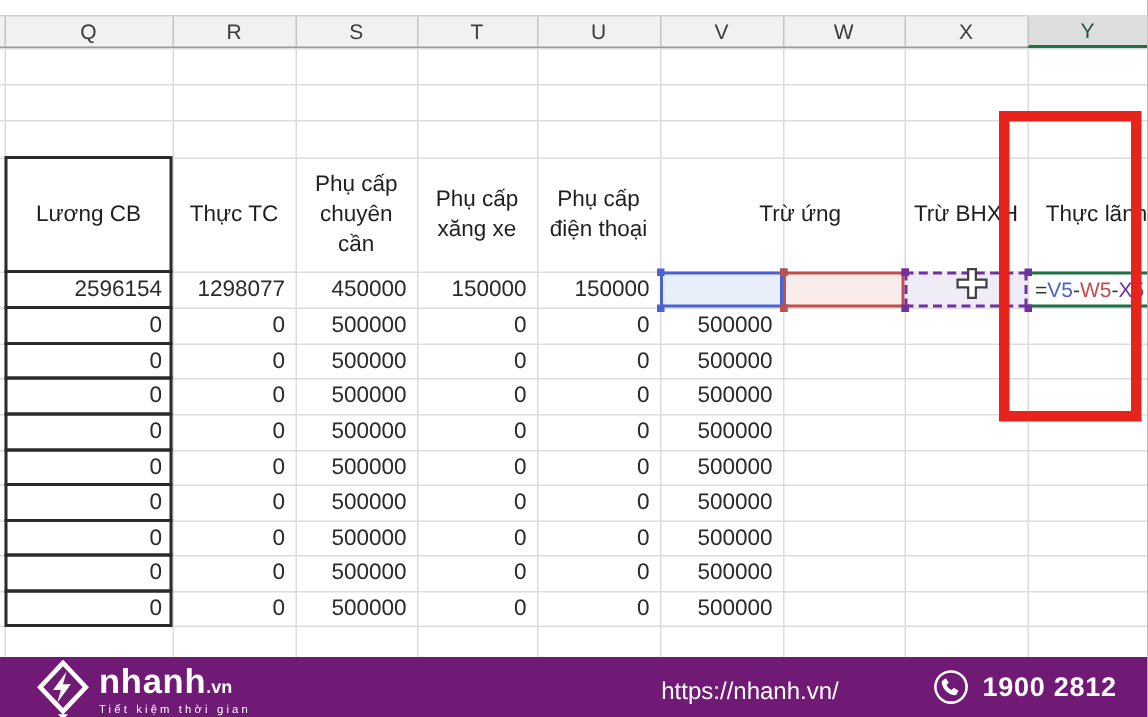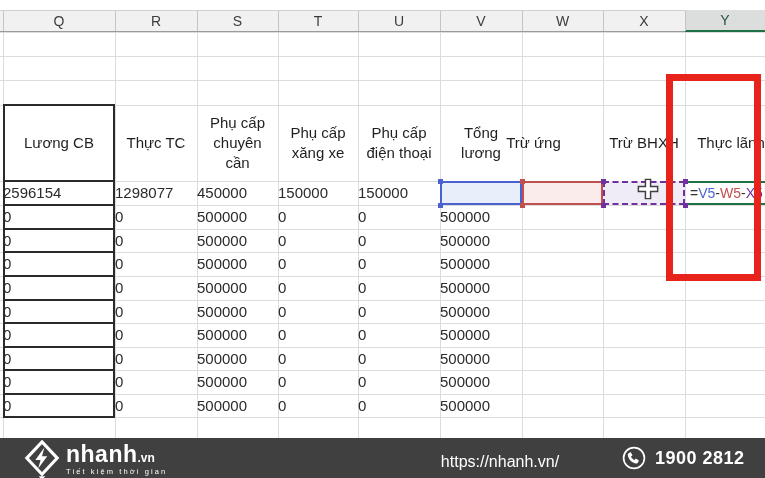--- a/index.html
+++ b/index.html
@@ -16,21 +16,21 @@
     font-size:14px;color:#3c3c3c;z-index:2;box-sizing:border-box;}
   .colhead.sel{background:#dcdddd;border-bottom:2px solid #1e7145;color:#29513c;}
   .colsep{top:11px;height:20px;width:1px;background:#c4c4c4;z-index:2;}
   
   .vline{background:#dcdcdc;width:1px;z-index:0;}
   .hline{background:#dcdcdc;height:1px;z-index:0;}
   
   .thcell{top:105px;height:76px;display:flex;align-items:center;justify-content:center;
     text-align:center;font-size:15px;line-height:1.35;color:#1f1f1f;z-index:2;padding:0 3px;box-sizing:border-box;}
   
-  .dcell{font-size:15px;color:#2b2b2b;z-index:2;box-sizing:border-box;}
+  .dcell{font-size:15px;color:#2b2b2b;text-align:right;z-index:2;box-sizing:border-box;}
   
   .qbox{left:3px;width:112px;border:2px solid #2a2a2a;box-sizing:border-box;background:transparent;z-index:3;}
   
   .fill{z-index:1;}
   .selbox{box-sizing:border-box;background:transparent;z-index:4;}
   .handle{width:5px;height:5px;z-index:5;}
   
   .formula{z-index:4;font-size:14px;line-height:22px;padding-left:3px;white-space:nowrap;
     box-sizing:border-box;color:#333;}
   
@@ -100,21 +100,20 @@
       <div class="abs hline" style="left: 0px; top: 394px; width: 765px;"></div>
       <div class="abs hline" style="left: 0px; top: 417px; width: 765px;"></div>
       <div class="abs fill" style="left: 440px; top: 181px; width: 82px; height: 24px; background: rgb(233, 239, 250);"></div>
       <div class="abs fill" style="left: 522px; top: 181px; width: 81px; height: 24px; background: rgb(251, 236, 236);"></div>
       <div class="abs fill" style="left: 603px; top: 181px; width: 82px; height: 24px; background: rgb(239, 236, 248);"></div>
       <div class="abs thcell" style="left: 3px; width: 112px;">Lương CB</div>
       <div class="abs thcell" style="left: 115px; width: 82px;">Thực TC</div>
       <div class="abs thcell" style="left: 197px; width: 81px;">Phụ cấp chuyên cần</div>
       <div class="abs thcell" style="left: 278px; width: 80px;">Phụ cấp xăng xe</div>
       <div class="abs thcell" style="left: 358px; width: 82px;">Phụ cấp điện thoại</div>
-      <div class="abs thcell" style="left: 440px; width: 82px;">Tổng lương</div>
       <div class="abs thcell" style="left: 493px; width: 81px;">Trừ ứng</div>
       <div class="abs thcell" style="left: 603px; width: 82px;">Trừ BHXH</div>
       <div class="abs thcell" style="left: 685px; width: 92px;">Thực lãnh</div>
       <div class="abs dcell" style="left: 3px; top: 182px; width: 105px; height: 23px; line-height: 22px;">2596154</div>
       <div class="abs dcell" style="left: 115px; top: 182px; width: 75px; height: 23px; line-height: 22px;">1298077</div>
       <div class="abs dcell" style="left: 197px; top: 182px; width: 74px; height: 23px; line-height: 22px;">450000</div>
       <div class="abs dcell" style="left: 278px; top: 182px; width: 73px; height: 23px; line-height: 22px;">150000</div>
       <div class="abs dcell" style="left: 358px; top: 182px; width: 75px; height: 23px; line-height: 22px;">150000</div>
       <div class="abs dcell" style="left: 3px; top: 206px; width: 105px; height: 23px; line-height: 22px;">0</div>
       <div class="abs dcell" style="left: 115px; top: 206px; width: 75px; height: 23px; line-height: 22px;">0</div>
@@ -199,21 +198,21 @@
       <div class="abs handle" style="left: 683px; top: 203px; background: rgb(112, 48, 160);"></div>
       <div class="abs formula" style="left: 687px; top: 182px; width: 100px; height: 22px;"><span>=</span><span style="color: rgb(74, 98, 208);">V5</span><span>-</span><span style="color: rgb(192, 80, 77);">W5</span><span>-</span><span style="color: rgb(112, 48, 160);">X5</span></div>
     </div>
 
   <svg id="cursor" class="abs" style="left:637px;top:178px;" width="22" height="22" viewBox="0 0 24 24">
     <path d="M9.2 1.5h5.6v7.7h7.7v5.6h-7.7v7.7H9.2v-7.7H1.5V9.2h7.7z" fill="#ffffff" stroke="#3f3f3f" stroke-width="1.6"></path>
   </svg>
 
   <div id="redbox" class="abs" style="left: 666px; top: 74px; width: 95px; height: 207px; border: 7px solid rgb(232, 35, 28);"></div>
 
-  <div id="footer" class="abs" style="background: #404040;">
+  <div id="footer" class="abs" style="background: #701a75;">
     <div class="inner">
       <div class="logo">
         <svg width="36" height="40" viewBox="0 0 36 42">
           <path d="M18 2 L34 19 L18 36 L2 19 Z" fill="none" stroke="#ffffff" stroke-width="3.2"></path>
           <path d="M20.5 8 L11 21 h5.5 L14 30 l9.5 -13 H18 Z" fill="#ffffff"></path>
           <path d="M14.5 38 l3.5 4 3.5 -4 z" fill="#ffffff"></path>
         </svg>
         <div class="logo-text">
           <div><span class="logo-main">nhanh</span><span class="logo-tld">.vn</span></div>
           <div class="tagline">Tiết kiệm thời gian</div>

